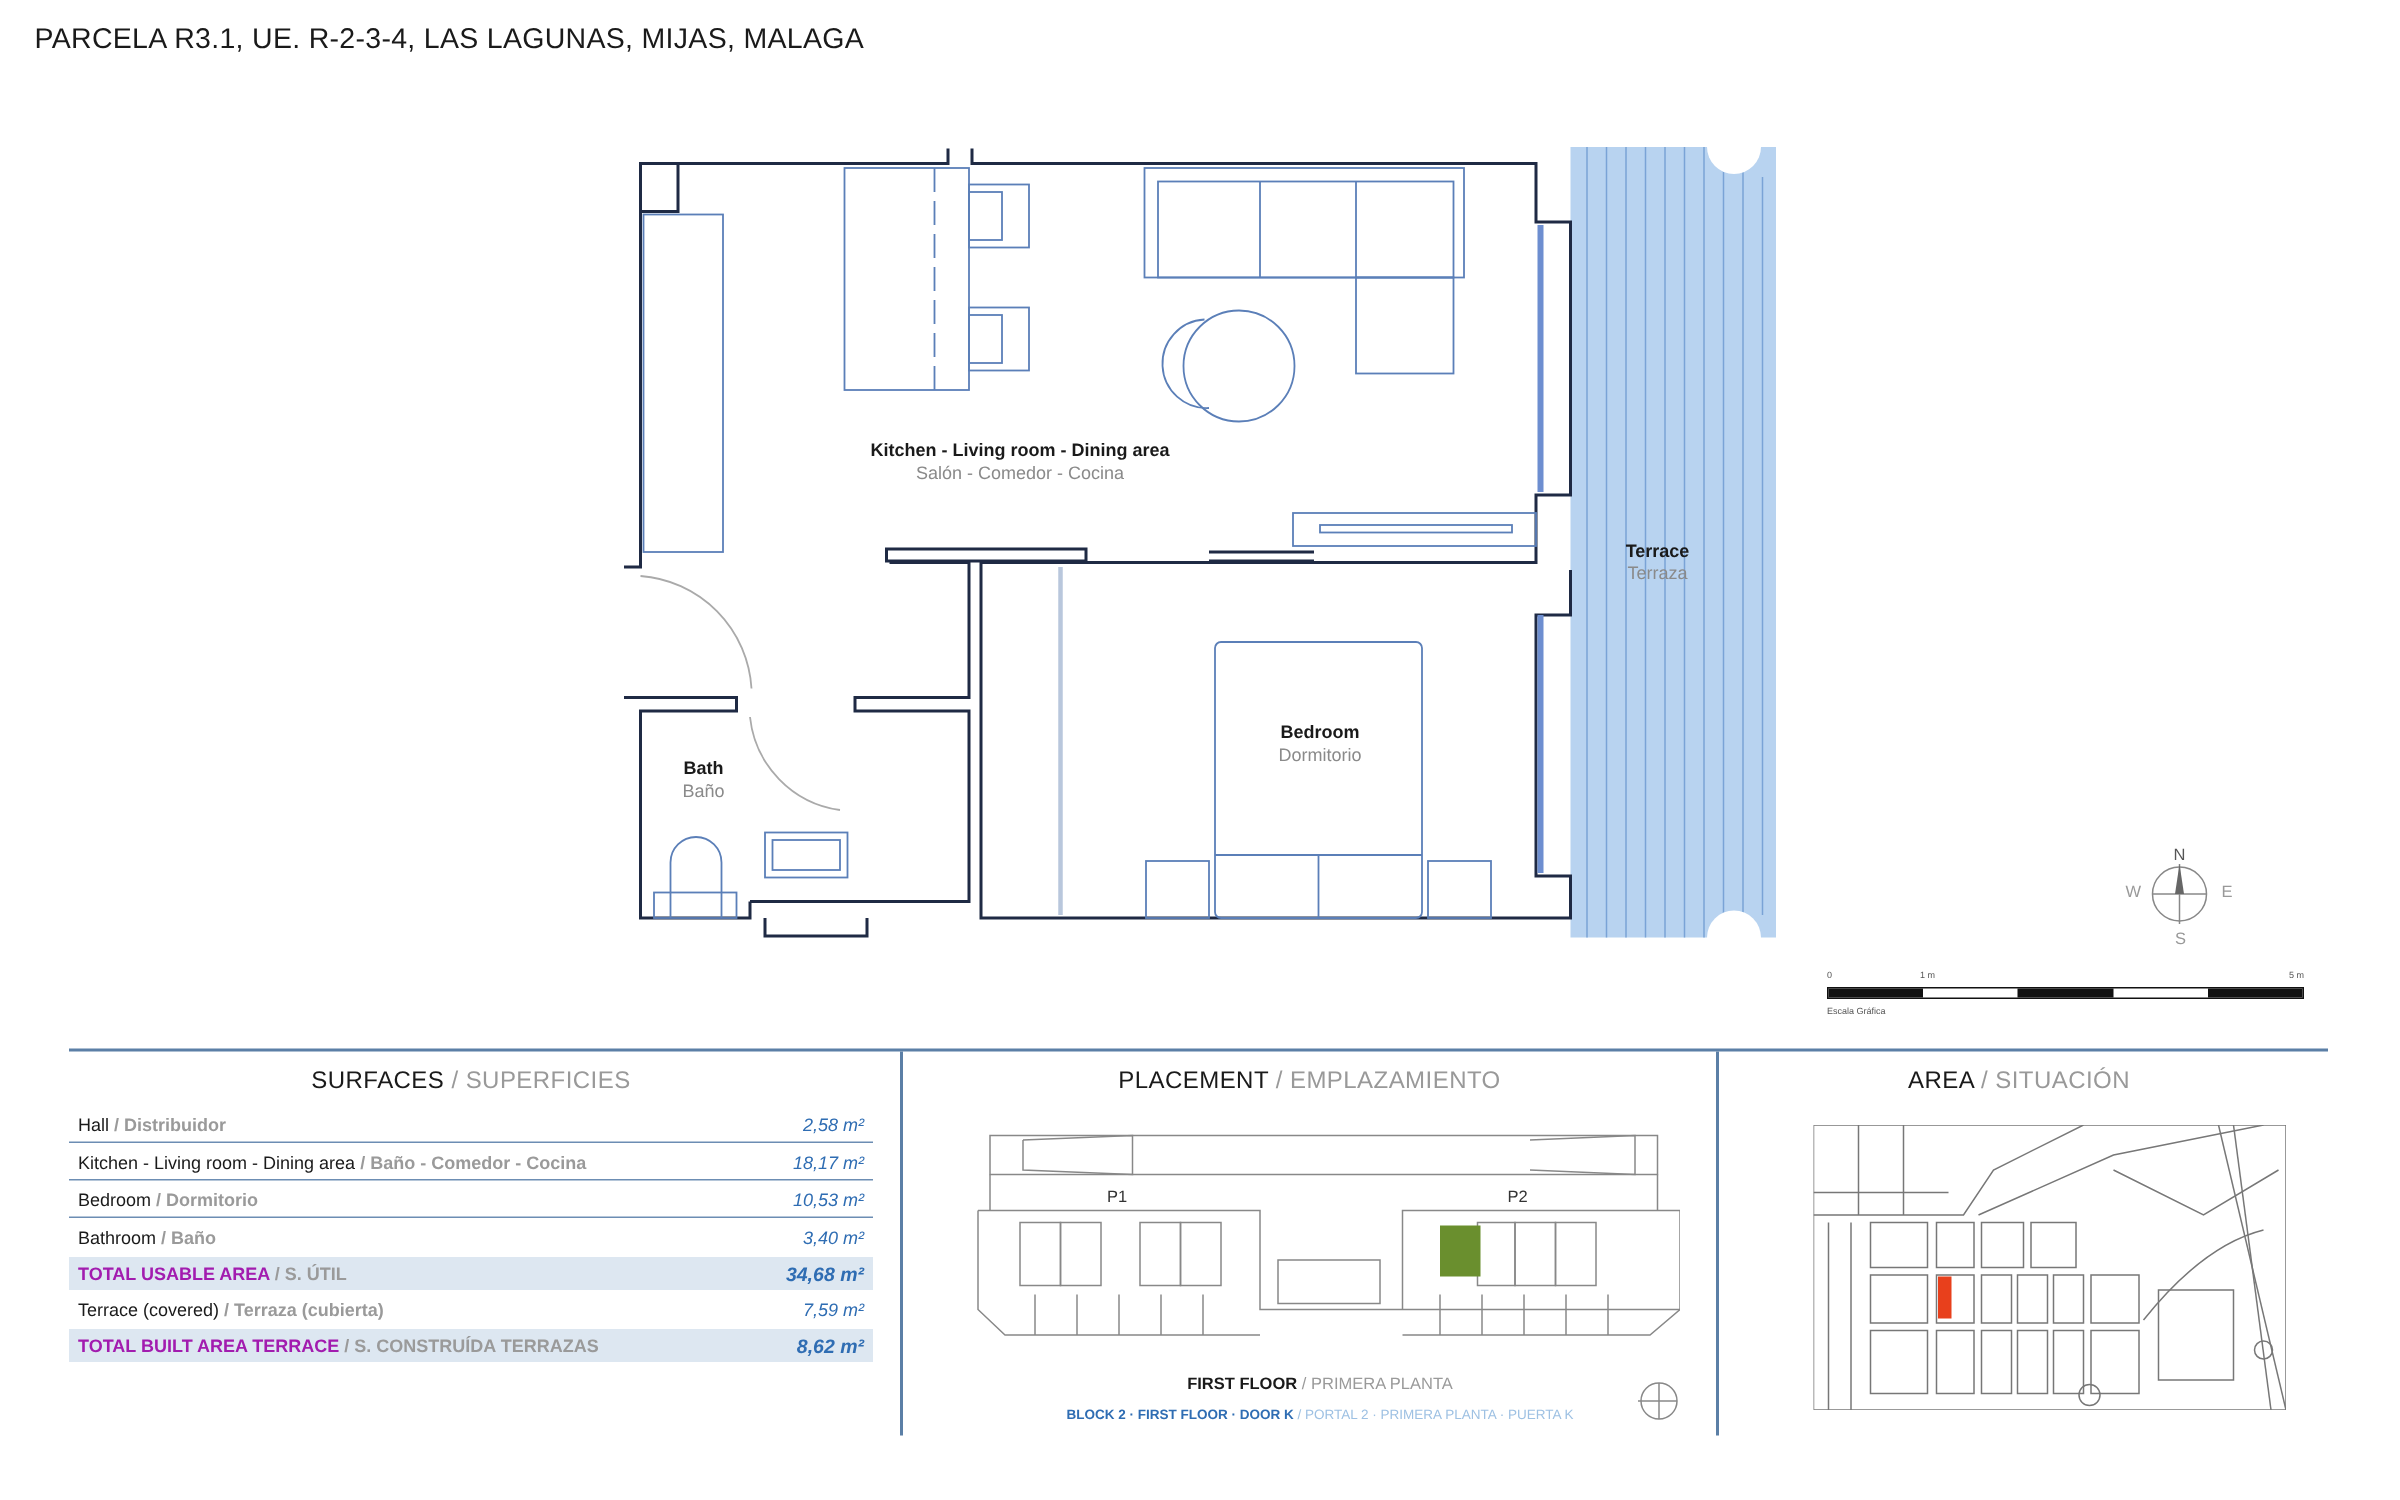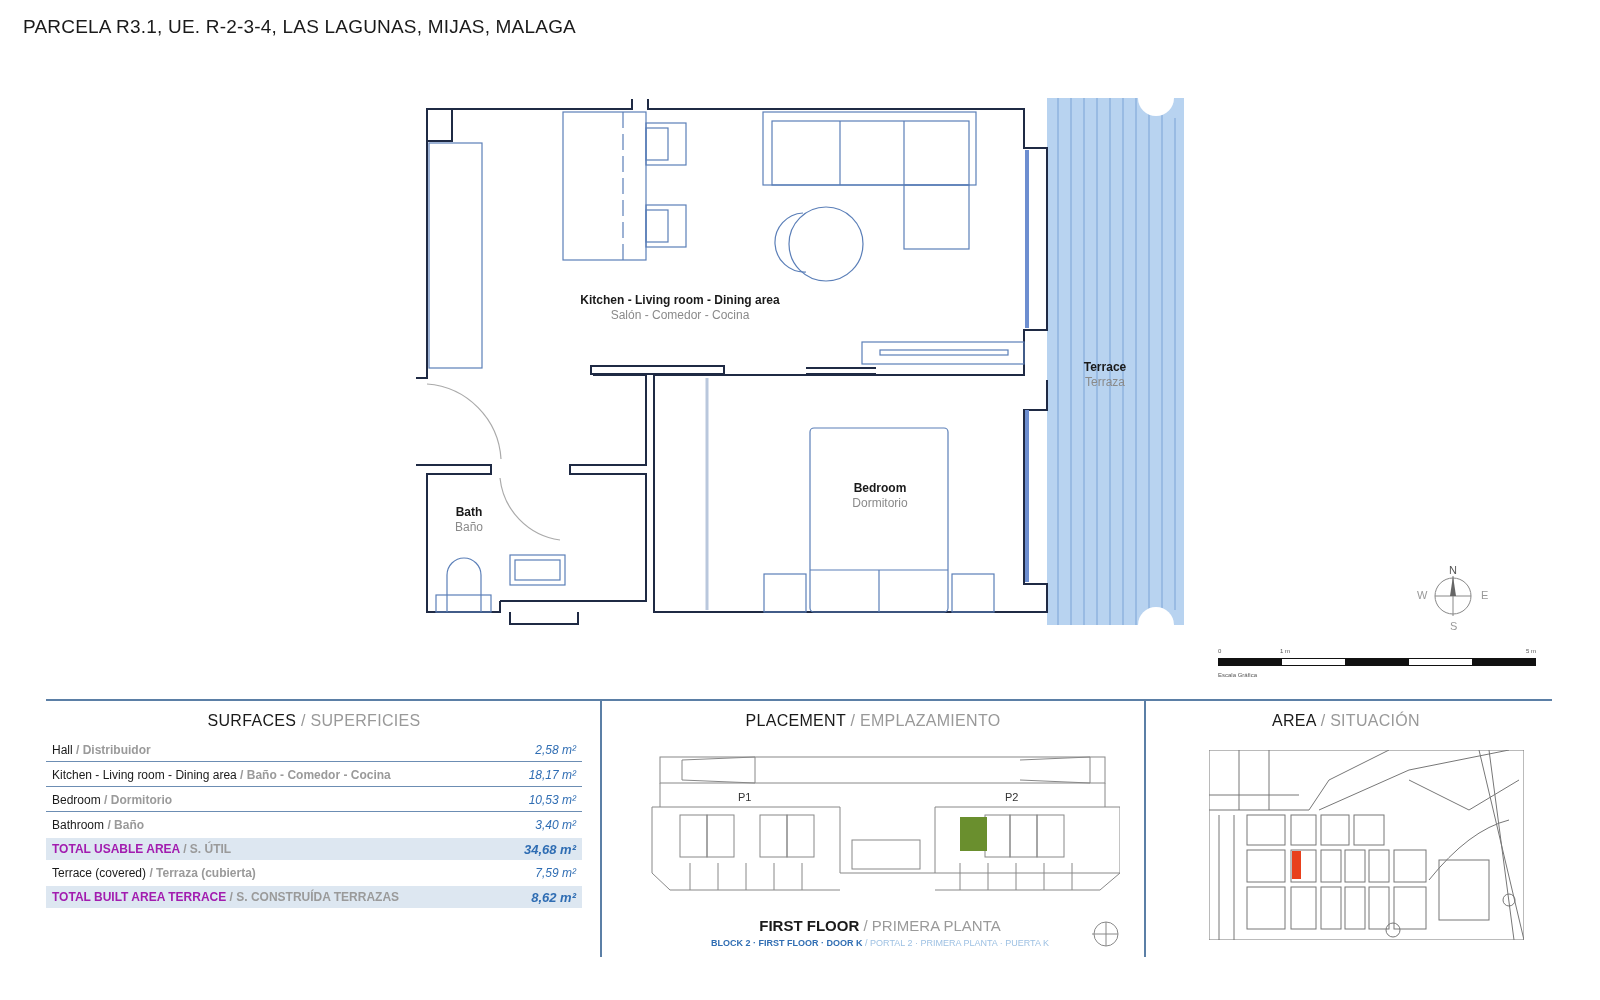--- a/index.html
+++ b/index.html
@@ -24,21 +24,21 @@
   .surf { position:absolute; left:46px; top:739px; width:536px; }
   .row { display:flex; justify-content:space-between; align-items:center; height:22px; padding:0 6px; border-bottom:1px solid #6c8db3; font-size:12px; margin-bottom:2px; }
   .row .lbl .en { color:#1a1a1a; }
   .row .lbl .es { color:#9a9a9a;font-weight:bold; }
   .row .val { color:#2f6db3;font-style:italic; }
   .row.total { background:#dde7f1; border-bottom:none; font-weight:bold; font-size:12px; }
   .row.total .lbl .en { color:#a21caf; }
   .row.total .lbl .es { color:#9a9a9a; }
   .row.total .val { color:#2f6db3; font-size:13px; }
   .row.plain { border-bottom:none; }
-  .placement-caption { position:absolute; left:620px; width:520px; text-align:center; font-size:15px; }
+  .placement-caption { position:absolute; left:620px; width:520px; text-align:center; font-size:11px; }
   .placement-caption .en { font-weight:bold; color:#1a1a1a; }
   .placement-caption .es { color:#9a9a9a; }
   .placement-caption2 { position:absolute; left:620px; width:520px; text-align:center; font-size:9px; font-weight:bold; }
   .placement-caption2 .en { color:#2f6db3; }
   .placement-caption2 .es { color:#9ec1e3; font-weight:normal; }
 </style>
 </head>
 <body>
 
 <div class="title">PARCELA R3.1, UE. R-2-3-4, LAS LAGUNAS, MIJAS, MALAGA</div>

